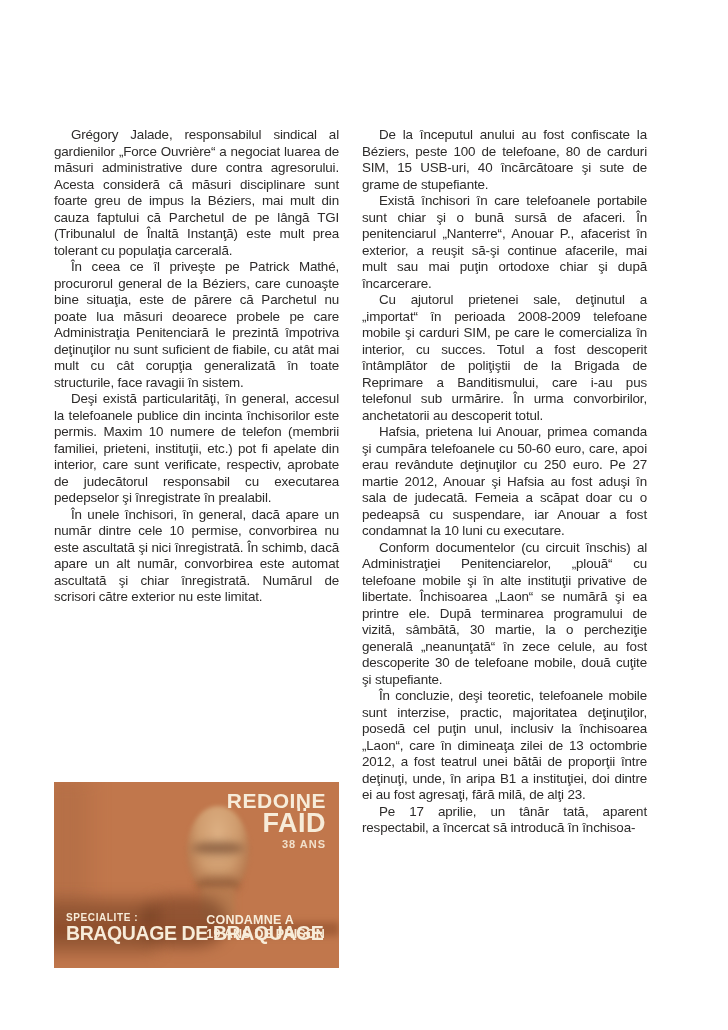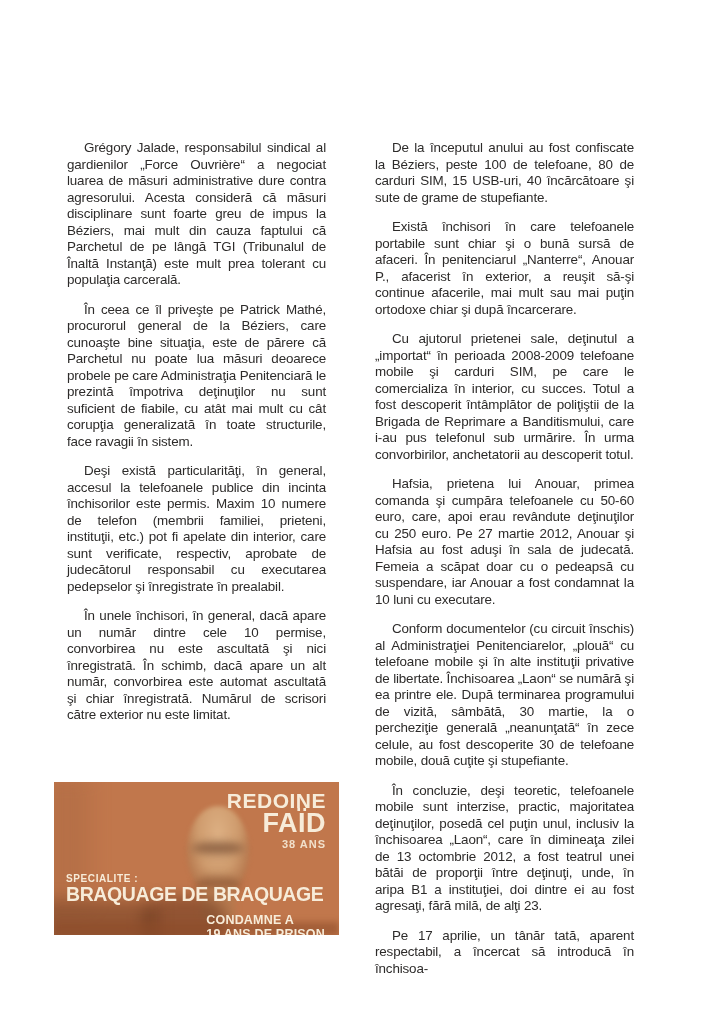--- a/index.html
+++ b/index.html
@@ -20,29 +20,29 @@
     width: 285px;
     color: var(--text-color, #2d2b2a);
     font-size: 13.4px;
     line-height: 16.5px;
     letter-spacing: -0.15px;
     text-align: justify;
   }
   .col-left  { left: 54px;  }
   .col-right { left: 362px; }
   .col p {
-    margin: 13px;
+    margin: 0;
     text-indent: 17px;
   }
 
   
   .photo-card {
     position: absolute;
     left: 54px; top: 782px;
-    width: 285px; height: 153px;
+    width: 285px; height: 186px;
     background: var(--photo-bg, #c1774c);
     overflow: hidden;
   }
   .photo-card .shade { position: absolute; }
   .left-shade   { left: -10px; top: -6px; width: 46px; height: 130px; background: rgba(160,95,58,0.30); filter: blur(10px); }
   .head         { left: 133px; top: 24px; width: 62px; height: 88px; border-radius: 50% 50% 46% 46%;
                   background: radial-gradient(ellipse at 50% 32%, #ddb083 0%, #cf9c6e 45%, #b27349 82%, #a56a42 100%);
                   filter: blur(2px); }
   .eyes         { left: 138px; top: 60px; width: 52px; height: 12px; border-radius: 50%; background: rgba(88,48,28,0.55); filter: blur(4px); }
   .chin-shadow  { left: 142px; top: 94px; width: 44px; height: 16px; border-radius: 50%; background: rgba(118,64,34,0.50); filter: blur(4px); }
@@ -58,21 +58,21 @@
   }
   .photo-name .n1 { font-size: 21px; font-weight: bold; letter-spacing: 0.5px; line-height: 1; }
   .photo-name .n2 { font-size: 27px; font-weight: bold; letter-spacing: 0.5px; line-height: 0.9; }
   .photo-name .n3 { font-size: 11px; font-weight: bold; letter-spacing: 1px; margin-top: 3px; opacity: 0.9; }
 
   .photo-specialty {
     position: absolute; left: 12px; top: 92px;
     color: var(--photo-text, #f7ecd9);
     white-space: nowrap;
   }
-  .photo-specialty .lbl  { font-size: 10px; font-weight: bold; letter-spacing: 0.6px; line-height: 1; }
+  .photo-specialty .lbl  { font-size: 10px; font-weight: bold; letter-spacing: 0.6px; line-height: 1; margin-top: 39px; }
   .photo-specialty .main { font-size: 19.5px; font-weight: bold; letter-spacing: -0.4px; line-height: 1.05; }
 
   .photo-sentence {
     position: absolute; right: 14px; top: 132px;
     text-align: left;
     color: var(--photo-text, #f7ecd9);
     font-size: 12.5px; font-weight: bold; line-height: 1.08;
     letter-spacing: 0.2px;
   }
 </style>

